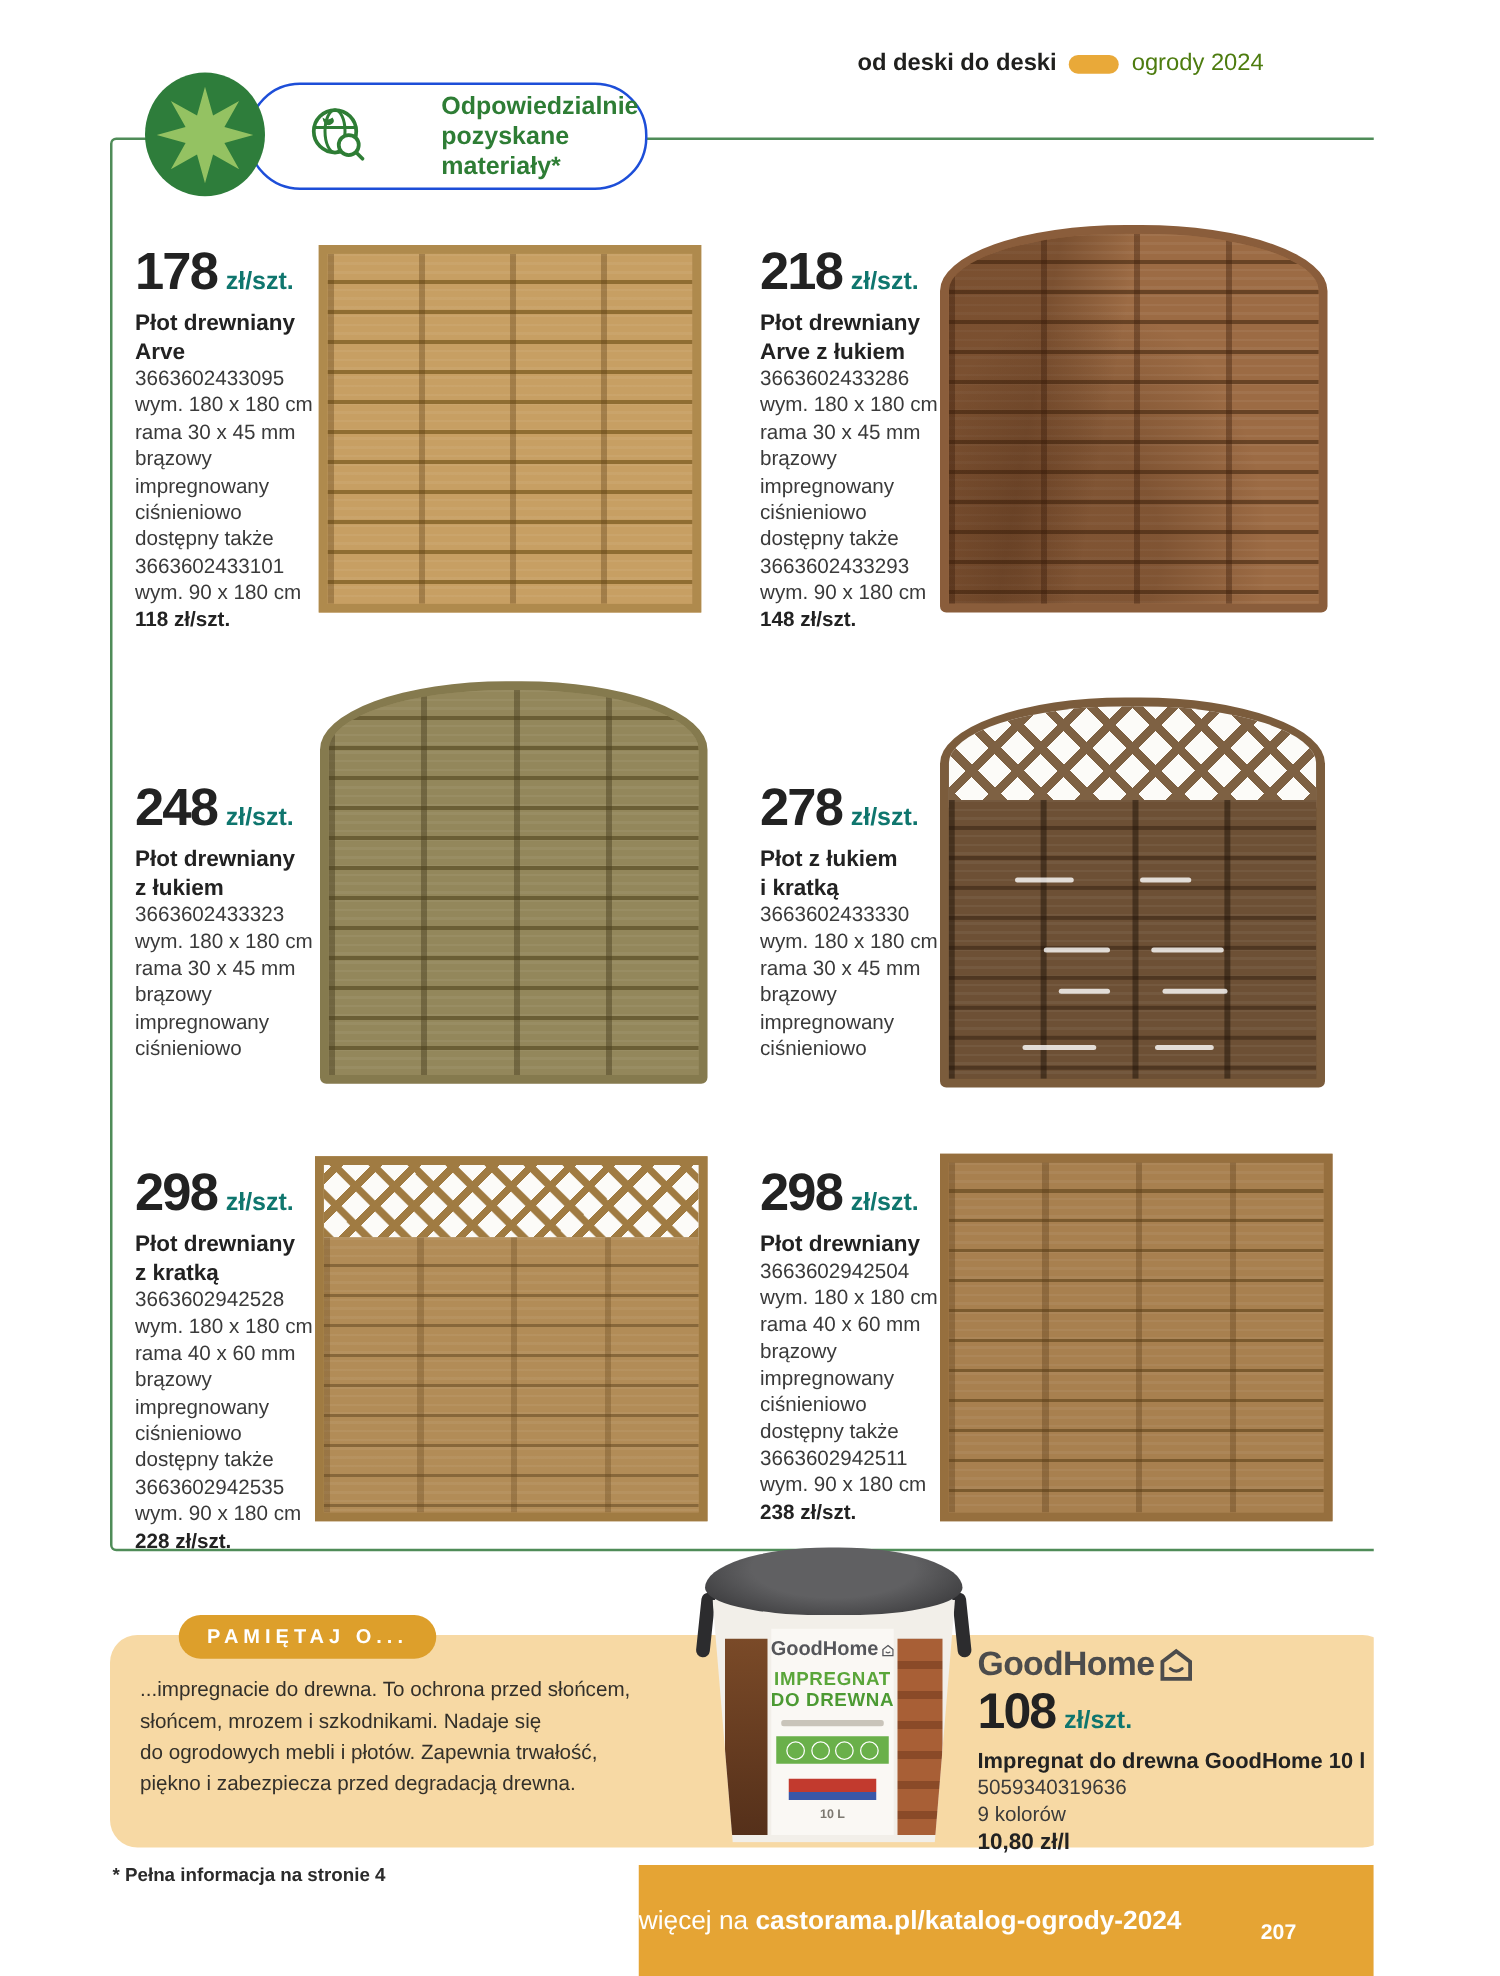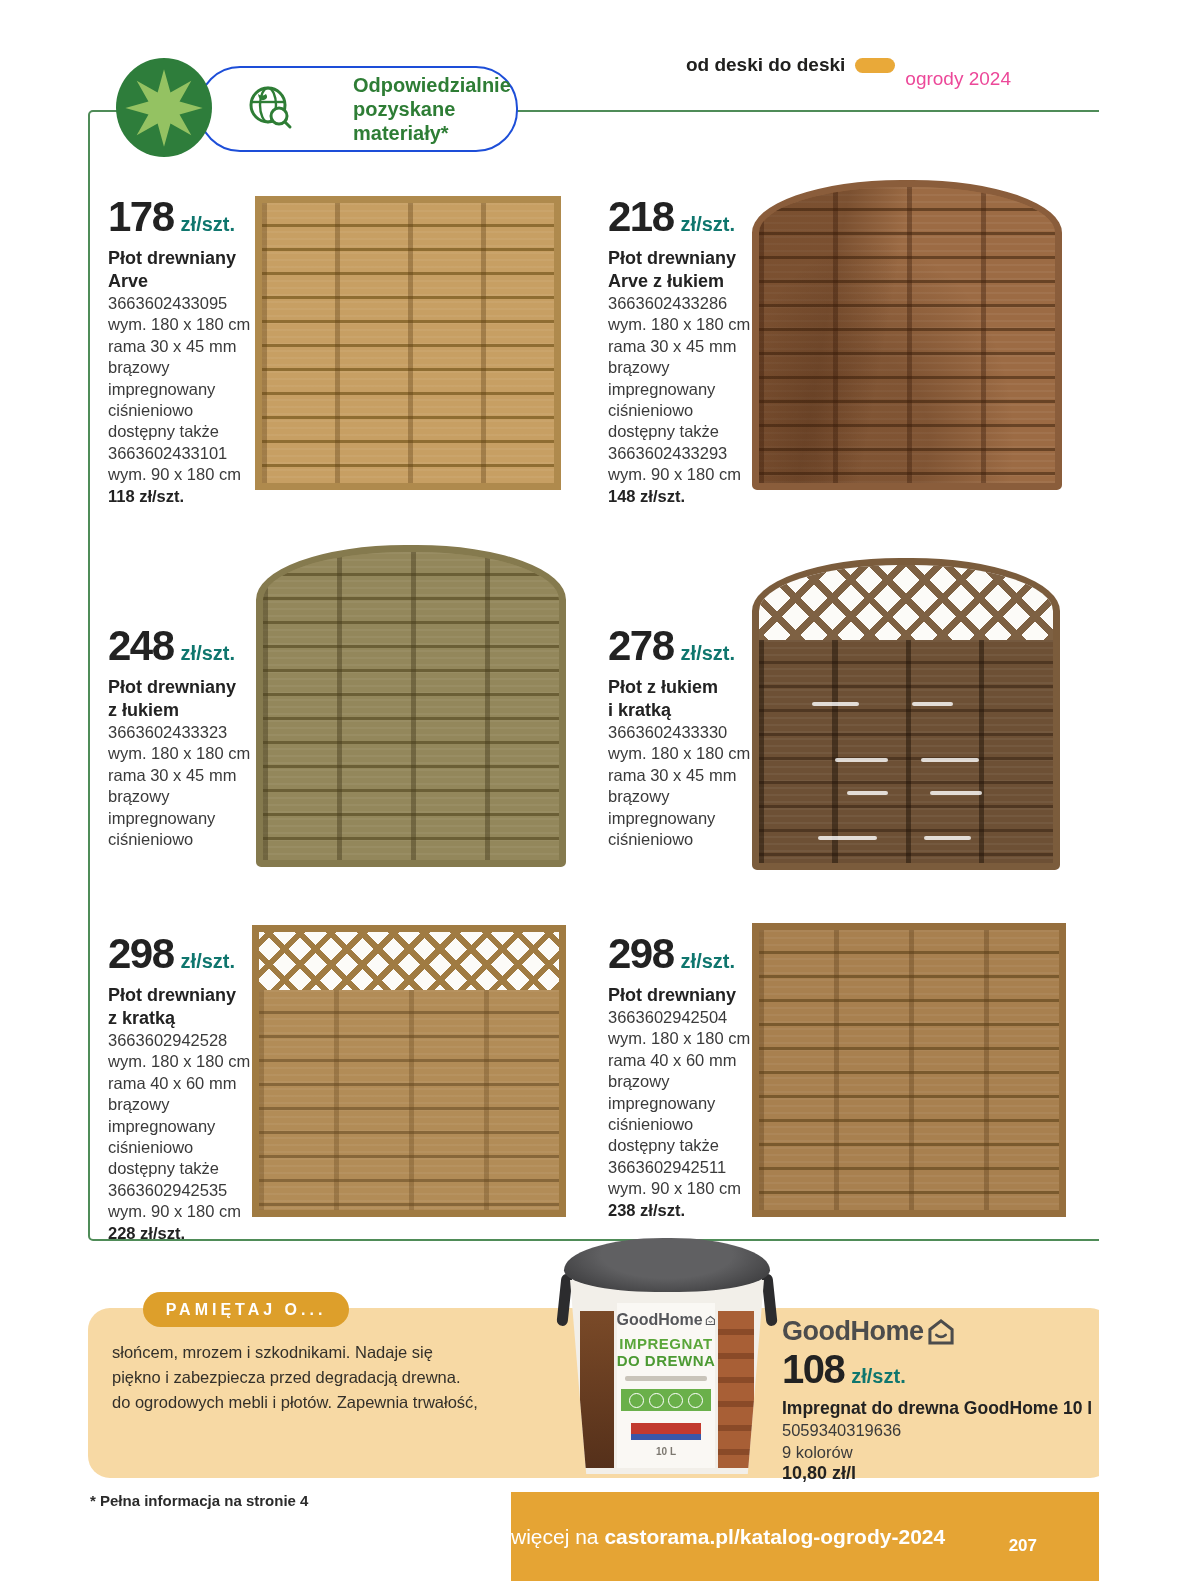--- a/index.html
+++ b/index.html
@@ -7,21 +7,21 @@
   .page{position:relative;width:1099px;height:1581px;background:#fff;overflow:hidden;text-decoration:underline;}
 
   
   .frame{position:absolute;left:88px;top:110px;width:1022px;height:1127px;
          border:2px solid #4f8c58;border-radius:5px;}
 
   
   .header{position:absolute;top:40px;right:88px;display:flex;align-items:center;gap:10px;}
   .hdr-bold{font-weight:700;font-size:19px;color:#20201e;}
   .hdr-pill{width:40px;height:15px;border-radius:8px;background:#e9a939;}
-  .hdr-reg{font-size:19px;color:#ec4899;margin-top:28px;}
+  .hdr-reg{font-size:19px;color:#4d7c0f;}
 
   
   .eco-pill{position:absolute;left:198px;top:66px;width:316px;height:82px;background:#fff;
             border:2px solid #1d4ed8;border-radius:42px;display:flex;align-items:center;z-index:3;gap:47px;}
   .eco-text{color:#2e7d35;font-weight:700;font-size:20px;line-height:24px;margin-left:10px;}
   .eco-globe{margin-left:44px;flex:0 0 auto;}
   .star-circle{position:absolute;left:116px;top:58px;width:96px;height:99px;border-radius:50%;
                background:#2e7d3b;z-index:4;display:flex;align-items:center;justify-content:center;}
 
   
@@ -273,23 +273,24 @@
   </div>
   <div class="fence f6">
     <div class="boards"></div>
   </div>
 
   <div class="panel"></div>
   <div class="rem-pill">
     <span>PAMIĘTAJ O...</span>
   </div>
   <div class="rem-text">
+    <div>...impregnacie do drewna. To ochrona przed słońcem,</div>
     <div>słońcem, mrozem i szkodnikami. Nadaje się</div>
+    <div>do ogrodowych mebli i płotów. Zapewnia trwałość,</div>
     <div>piękno i zabezpiecza przed degradacją drewna.</div>
-    <div>do ogrodowych mebli i płotów. Zapewnia trwałość,</div>
   </div>
 
   <div class="bucket">
     <span class="bk-handle" style="left:-3px;transform:rotate(6deg);"></span>
     <span class="bk-handle" style="right:-3px;transform:rotate(-6deg);"></span>
     <div class="bk-body">
       <div class="bk-woodl"></div>
       <div class="bk-woodr"></div>
       <div class="bk-label">
         <div class="bk-brand">

